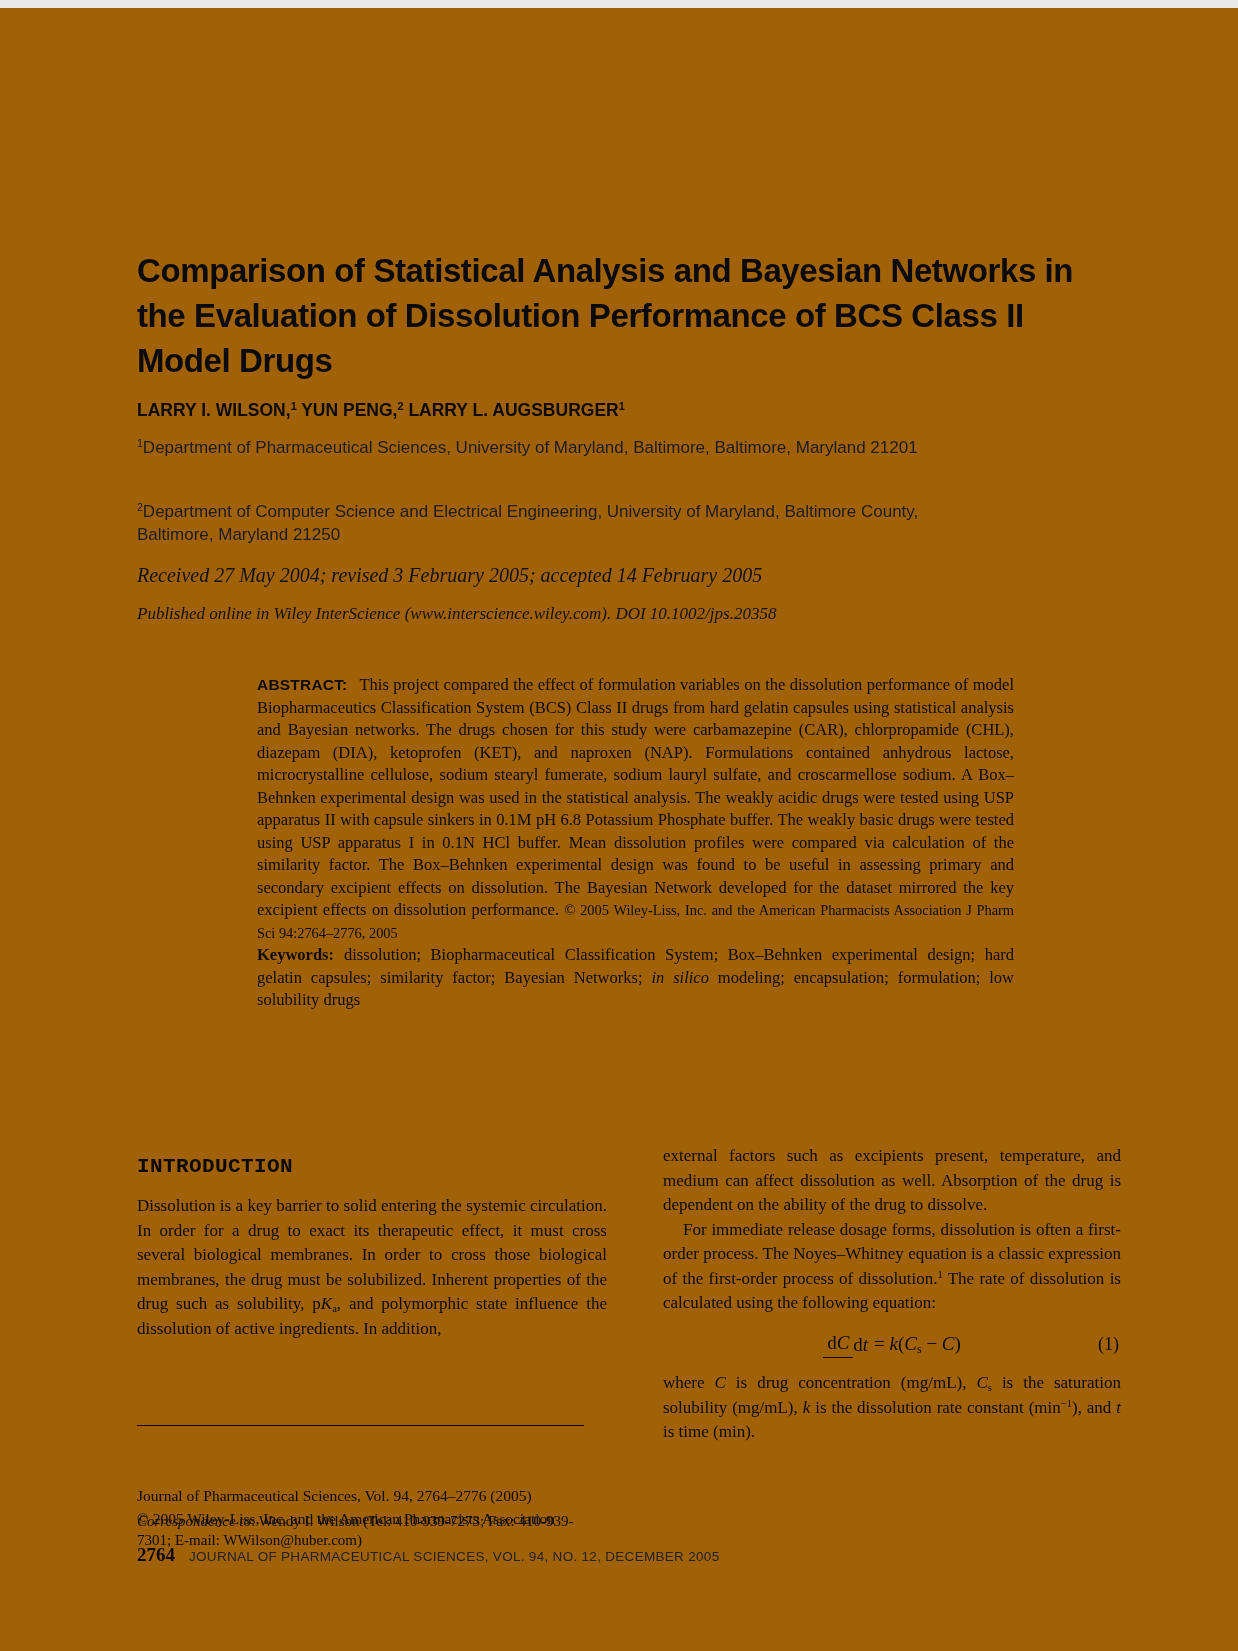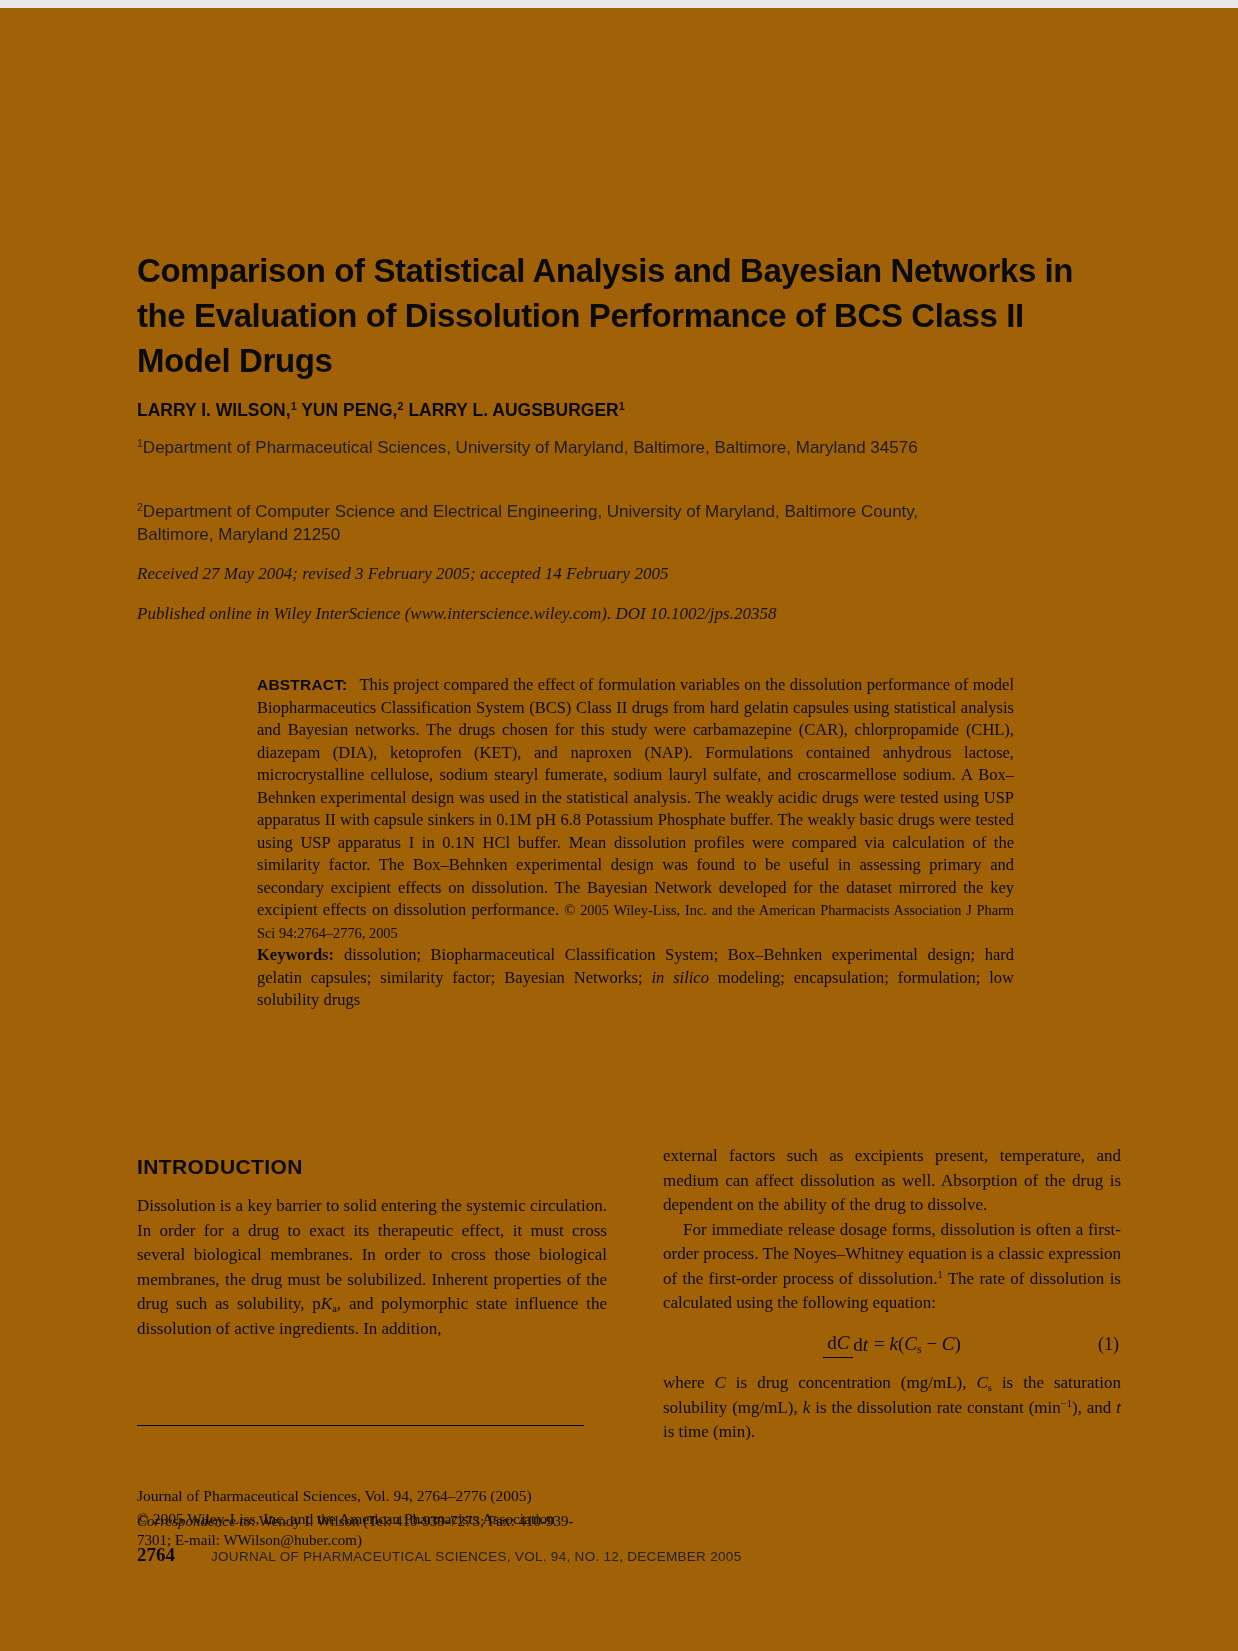--- a/index.html
+++ b/index.html
@@ -35,41 +35,41 @@
     font-family:"Liberation Sans", sans-serif;
     font-size:17px;color:#1c1c1c;
   }
   .affil2{
     left:137px;top:492px;width:850px;
     font-family:"Liberation Sans", sans-serif;
     font-size:17px;line-height:23px;color:#1c1c1c;
   }
   .received{
     left:137px;top:556px;width:940px;
-    font-style:italic;font-size:17px;color:#111;
+    font-style:italic;font-size:20px;color:#111;
   }
   .published{
     left:137px;top:596px;width:940px;
     font-style:italic;font-size:17px;color:#111;
   }
   .abstract-block{
     left:257px;top:666px;width:757px;
     font-size:16.5px;line-height:22.5px;
     text-align:justify;color:#0a0a0a;
   }
   .abstract-block p{margin:0;}
   .abs-label{
     font-family:"Liberation Sans", sans-serif;
     font-weight:bold;font-size:15.5px;
     margin-right:12px;letter-spacing:0.2px;
   }
   .kw-label{font-weight:bold;margin-right:10px;}
   .intro-heading{
     left:137px;top:1130px;
-    font-family:Liberation Sans, sans-serif;
+    font-family:Liberation Mono, monospace;
     font-weight:bold;font-size:21px;letter-spacing:0.4px;color:#0a0a0a;
   }
   .col{
     font-size:17px;line-height:24.5px;text-align:justify;color:#0a0a0a;
   }
   .col p{margin:0;}
   .col-left{left:137px;top:1186px;width:470px;}
   .col-right{left:663px;top:1136px;width:458px;}
   .indent{text-indent:20px;}
   .equation{
@@ -91,38 +91,38 @@
     left:137px;top:1504px;width:452px;
     font-size:15px;line-height:19px;color:#0a0a0a;
   }
   .journal-note{
     left:137px;top:1476px;width:470px;
     font-size:15.5px;line-height:23px;color:#0a0a0a;
   }
   .journal-note p{margin:0;}
   .footer{
     left:137px;top:1536px;width:960px;
-    display:flex;align-items:baseline;gap:36px;
+    display:flex;align-items:baseline;gap:14px;
   }
   .page-num{font-weight:bold;font-size:19px;color:#0a0a0a;}
   .running-title{
     font-family:"Liberation Sans", sans-serif;
     font-size:13.5px;letter-spacing:0.3px;color:#222;
   }
 </style>
 </head>
 <body>
 
 <div class="page">
 
   <h1 class="abs title">Comparison of Statistical Analysis and Bayesian Networks in the Evaluation of Dissolution Performance of BCS Class II Model Drugs</h1>
 
   <div class="abs authors"><span>LARRY I. WILSON,</span><sup>1</sup><span> YUN PENG,</span><sup>2</sup><span> LARRY L. AUGSBURGER</span><sup>1</sup></div>
 
-  <div class="abs affil1"><sup>1</sup><span>Department of Pharmaceutical Sciences, University of Maryland, Baltimore, Baltimore, Maryland 34576</span></div>
+  <div class="abs affil1"><sup>1</sup><span>Department of Pharmaceutical Sciences, University of Maryland, Baltimore, Baltimore, Maryland 21201</span></div>
   <div class="abs affil2"><sup>2</sup><span>Department of Computer Science and Electrical Engineering, University of Maryland, Baltimore County, Baltimore, Maryland 21250</span></div>
 
   <div class="abs received">Received 27 May 2004; revised 3 February 2005; accepted 14 February 2005</div>
   <div class="abs published">Published online in Wiley InterScience (www.interscience.wiley.com). DOI 10.1002/jps.20358</div>
 
   <div class="abs abstract-block">
     <p><span class="abs-label">ABSTRACT:</span><span><span>This project compared the effect of formulation variables on the dissolution performance of model Biopharmaceutics Classification System (BCS) Class II drugs from hard gelatin capsules using statistical analysis and Bayesian networks. The drugs chosen for this study were carbamazepine (CAR), chlorpropamide (CHL), diazepam (DIA), ketoprofen (KET), and naproxen (NAP). Formulations contained anhydrous lactose, microcrystalline cellulose, sodium stearyl fumerate, sodium lauryl sulfate, and croscarmellose sodium. A Box–Behnken experimental design was used in the statistical analysis. The weakly acidic drugs were tested using USP apparatus II with capsule sinkers in 0.1M pH 6.8 Potassium Phosphate buffer. The weakly basic drugs were tested using USP apparatus I in 0.1N HCl buffer. Mean dissolution profiles were compared via calculation of the similarity factor. The Box–Behnken experimental design was found to be useful in assessing primary and secondary excipient effects on dissolution. The Bayesian Network developed for the dataset mirrored the key excipient effects on dissolution performance. </span><span class="sm">© 2005 Wiley-Liss, Inc. and the American Pharmacists Association J Pharm Sci 94:2764–2776, 2005</span></span></p>
     <p><span class="kw-label">Keywords:</span><span><span>dissolution; Biopharmaceutical Classification System; Box–Behnken experimental design; hard gelatin capsules; similarity factor; Bayesian Networks; </span><span class="it">in silico</span><span> modeling; encapsulation; formulation; low solubility drugs</span></span></p>
   </div>
 

